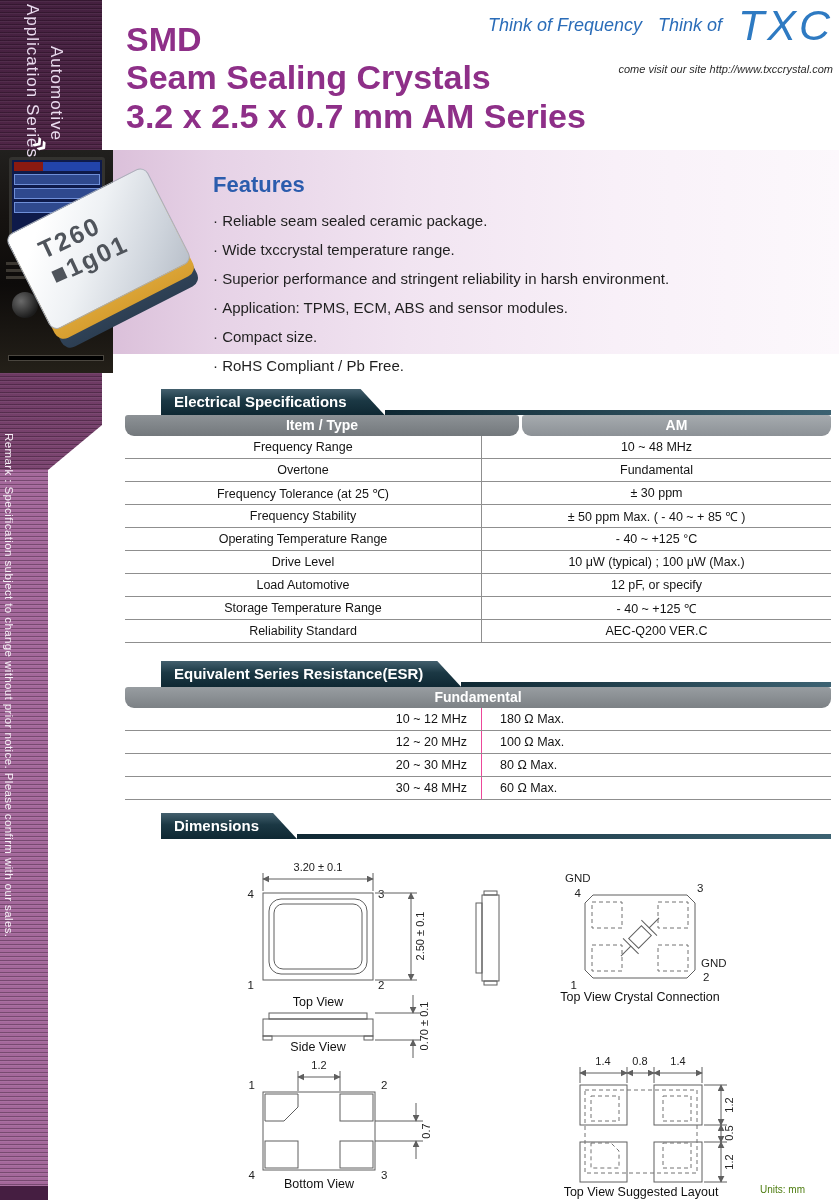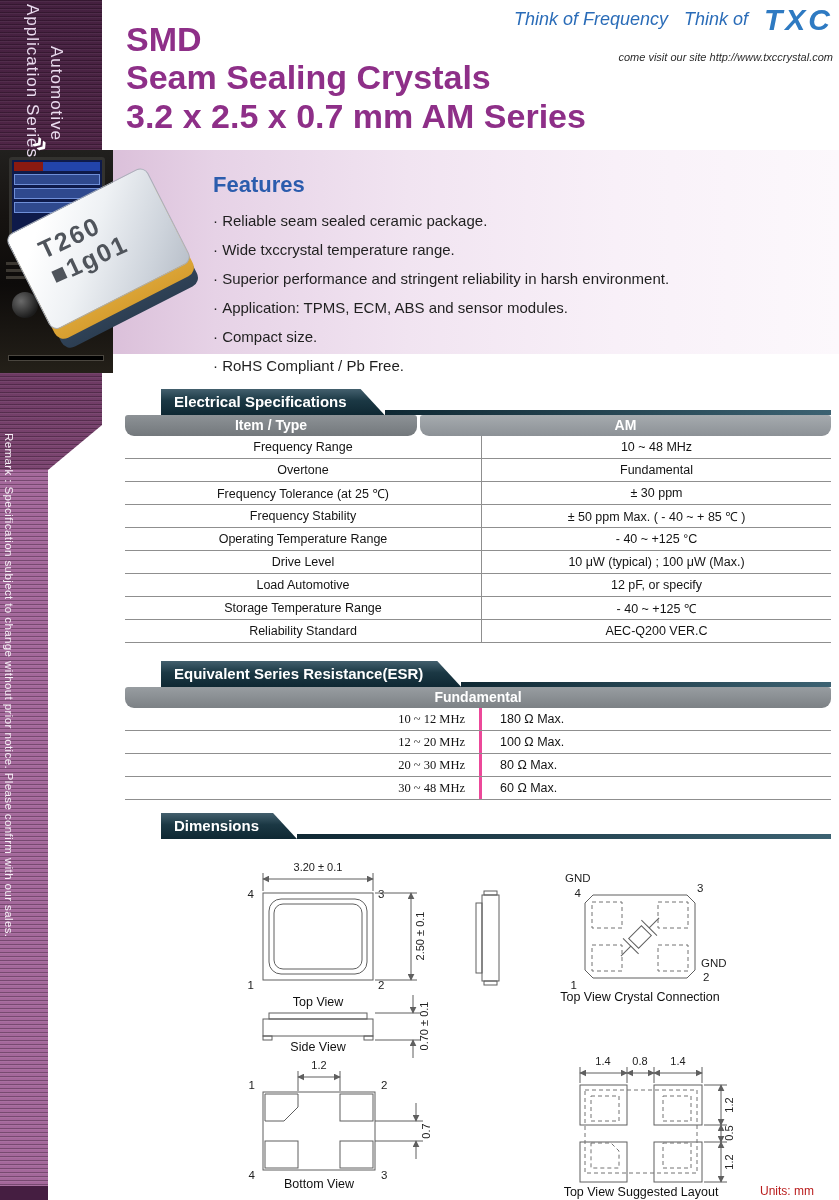--- a/index.html
+++ b/index.html
@@ -40,21 +40,21 @@
     background: linear-gradient(180deg,#f5cf6b,#d79e2f); }
   .chip-lid { position: absolute; left: 0; top: 0; width: 157px; height: 107px; border-radius: 9px;
     border: 1px solid #a8aeb8; background: linear-gradient(135deg,#ffffff 15%,#eef1f4 45%,#cdd3db 80%,#b9c0ca); }
   .chip-marking { padding: 16px 0 0 24px; transform: rotate(2deg); color: #4f545b; font-weight: bold;
     font-size: 25px; line-height: 1.12; letter-spacing: 2px; }
 
   
   .hdr { position: absolute; right: 6px; top: 6px; text-align: right; z-index: 3; }
   .tag-row { display: flex; align-items: center; justify-content: flex-end; gap: 16px; }
   .tagline { color: #2a6cb8; font-style: italic; font-size: 18px; }
-  .txc-logo { color: #2e7ac2; font-weight: bold; font-style: italic; font-size: 30px; letter-spacing: 3px; line-height: .9; }
+  .txc-logo { color: #2e7ac2; font-weight: normal; font-style: italic; font-size: 43px; letter-spacing: 3px; line-height: .9; }
   .site-note { font-size: 11px; font-style: italic; color: #2b2b2b; margin-top: 18px; }
   .title { position: absolute; left: 126px; top: 20px; color: #8e2f88; font-weight: bold; font-size: 34px;
     line-height: 1.13; z-index: 3; letter-spacing: 0; }
 
   
   .features { position: absolute; left: 95px; top: 150px; width: 744px; height: 204px; z-index: 1;
     background: linear-gradient(90deg,#d9bdd8 0,#e6d2e6 16%,#f1e4f1 42%,#f8f0f8 70%,#fcf8fc 100%); }
   .features-inner { padding: 22px 0 0 118px; }
   .features-h { color: #2b5cad; font-size: 22px; font-weight: bold; margin-bottom: 8px; }
   .feat { font-size: 15px; color: #1f1f1f; line-height: 29px; }
@@ -63,38 +63,38 @@
   
   .sec { position: absolute; left: 125px; width: 706px; z-index: 3; }
   .banner { display: flex; align-items: flex-end; height: 24px; margin-left: 36px; }
   .banner-label { background: linear-gradient(180deg,#44606e,#1b3844 45%,#0f2833); color: #fff; font-weight: bold;
     font-size: 15px; padding: 4px 38px 5px 13px; clip-path: polygon(0 0, calc(100% - 24px) 0, 100% 100%, 0 100%); white-space: nowrap; }
   .banner-line { flex: 1; height: 5px; background: linear-gradient(90deg,#0f2833,#3c6272); }
 
   
   .thead { display: flex; gap: 3px; }
   .th { color: #fff; font-weight: bold; font-size: 14px; text-align: center; padding: 2px 0 3px; }
-  .th-item { width: 292px; background: linear-gradient(180deg,#8d9296,#73787c); border-radius: 3px 3px 9px 9px; }
+  .th-item { width: 394px; background: linear-gradient(180deg,#8d9296,#73787c); border-radius: 3px 3px 9px 9px; }
   .th-val { flex: 1; background: linear-gradient(180deg,#a6abaf,#8c9196); border-radius: 3px 3px 9px 9px; }
   .th-full { width: 100%; background: linear-gradient(180deg,#989da1,#7c8185); border-radius: 3px 3px 9px 9px; }
   .trow { display: flex; height: 23px; border-bottom: 1px solid #8f8f8f; font-size: 12.5px; color: #141414; }
   .td-item { width: 357px; border-right: 1px solid #8f8f8f; display: flex; align-items: center; justify-content: center; }
   .td-val { flex: 1; display: flex; align-items: center; justify-content: center; }
-  .td-range { width: 357px; border-right: 3px solid #ec4899; display: flex; align-items: center; justify-content: flex-end; padding-right: 14px; font-family: Liberation Serif, serif; }
+  .td-range { width: 357px; border-right: 1px solid #ec4899; display: flex; align-items: center; justify-content: flex-end; padding-right: 14px; }
   .td-esr { flex: 1; display: flex; align-items: center; padding-left: 18px; }
 
   
   .dims-svg { position: absolute; left: 125px; top: 855px; z-index: 3; font-family: "Liberation Sans", sans-serif; }
   .ln { stroke: #5f5f5f; stroke-width: 1; fill: none; }
   .lnw { stroke: #5f5f5f; stroke-width: 1; fill: #fff; }
   .dash { stroke: #737373; stroke-width: 1; fill: none; stroke-dasharray: 4 3; }
   .dim { font-size: 11px; fill: #222; }
   .pin { font-size: 11.5px; fill: #222; }
   .cap { font-size: 12.5px; fill: #111; }
-  .units { position: absolute; left: 760px; top: 1184px; font-size: 12px; color: #b91c1c; z-index: 3; }
+  .units { position: absolute; left: 760px; top: 1184px; font-size: 10px; color: #4d7c0f; z-index: 3; }
 </style>
 </head>
 <body>
 
 <div class="page">
 
   <div class="sb-strip"></div>
   <div class="sb-wide"></div>
   <div class="sb-strip-bottom"></div>
   <div class="series-l1">Automotive</div>

